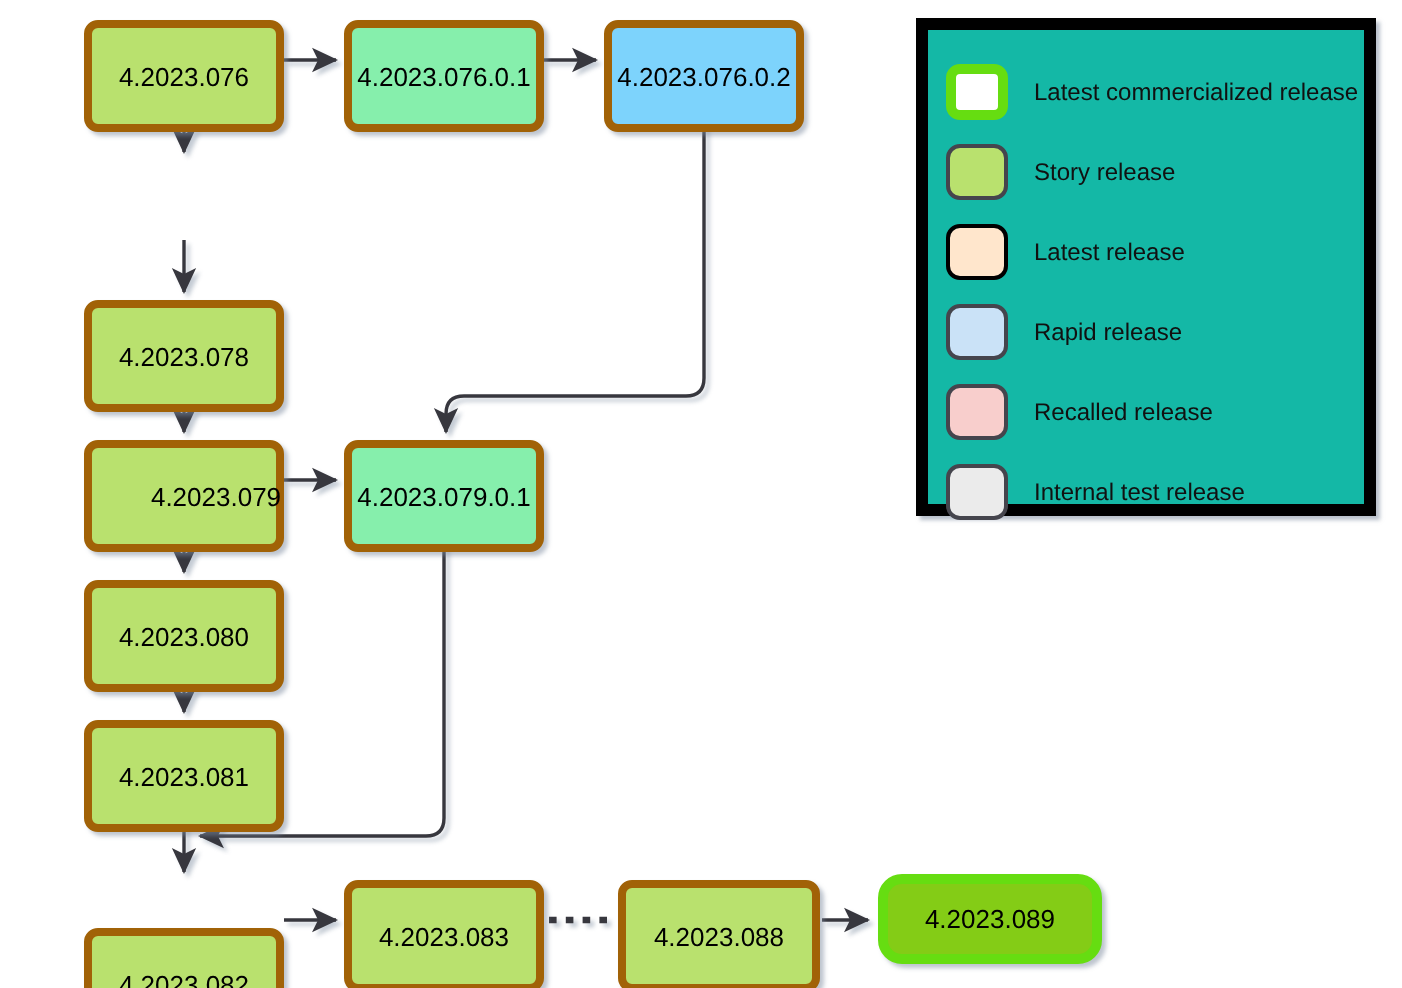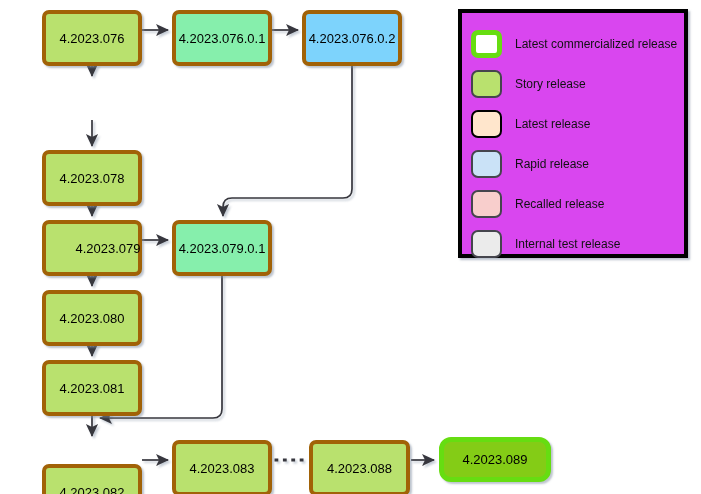--- a/index.html
+++ b/index.html
@@ -63,22 +63,22 @@
   .n089    { left: 439px; top: 437px; }
 
   .legend {
     position: absolute;
     z-index: 2;
     left: 458px;
     top: 9px;
     width: 230px;
     height: 249px;
     box-sizing: border-box;
-    background: #d946ef;
-    border: 4px solid #000000;
+    background: #14b8a6;
+    border: 6px solid #000000;
     box-shadow: 2px 2px 2px rgba(125,140,160,0.55);
     padding-top: 11px;
   }
   .legend-row {
     display: flex;
     align-items: center;
     height: 40px;
     padding-left: 9px;
   }
   .swatch {

